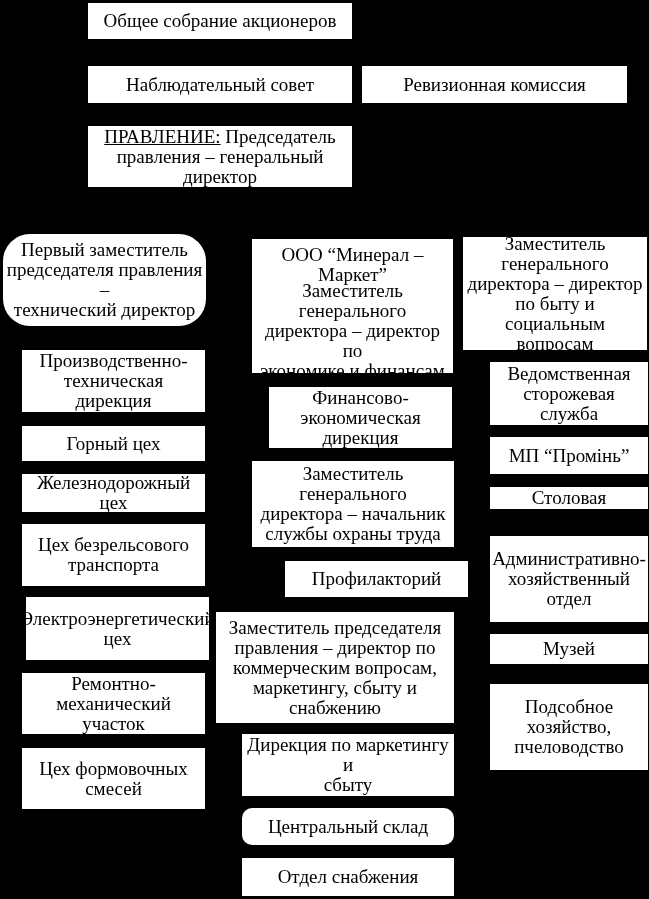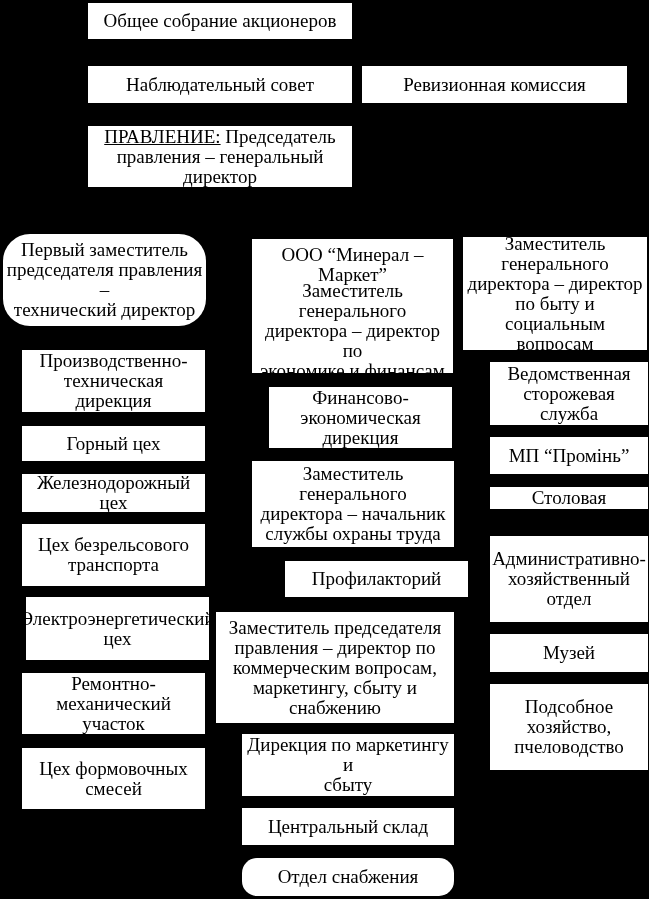--- a/index.html
+++ b/index.html
@@ -90,40 +90,40 @@
 
   <div class="box" style="left:216px; top:612px; width:238px; height:111px;">Заместитель председателя
 правления – директор по
 коммерческим вопросам,
 маркетингу, сбыту и
 снабжению</div>
 
   <div class="box" style="left:242px; top:734px; width:212px; height:62px;">Дирекция по маркетингу и
 сбыту</div>
 
-  <div class="box" style="left:242px; top:808px; width:212px; height:37px;">Центральный склад</div>
+  <div class="box" style="left:242px; top:808px; width:212px; height:37px;border-radius:10px;">Центральный склад</div>
 
-  <div class="box" style="left:242px; top:858px; width:212px; height:38px;border-radius:15px;">Отдел снабжения</div>
+  <div class="box" style="left:242px; top:858px; width:212px; height:38px;">Отдел снабжения</div>
 
   <div class="box" style="left:463px; top:237px; width:184px; height:113px;">Заместитель
 генерального
 директора – директор
 по быту и социальным
 вопросам</div>
 
   <div class="box" style="left:490px; top:362px; width:158px; height:63px;">Ведомственная
 сторожевая служба</div>
 
   <div class="box" style="left:490px; top:437px; width:158px; height:37px;">МП “Промінь”</div>
 
   <div class="box" style="left:490px; top:487px; width:158px; height:22px;">Столовая</div>
 
   <div class="box" style="left:490px; top:536px; width:158px; height:86px;">Административно-
 хозяйственный
 отдел</div>
 
-  <div class="box" style="left:490px; top:634px; width:158px; height:38px;">Музей</div>
+  <div class="box" style="left:490px; top:634px; width:158px; height:30px;">Музей</div>
 
   <div class="box" style="left:490px; top:684px; width:158px; height:86px;">Подсобное
 хозяйство,
 пчеловодство</div>
 
 </div>
 
 </body></html>

